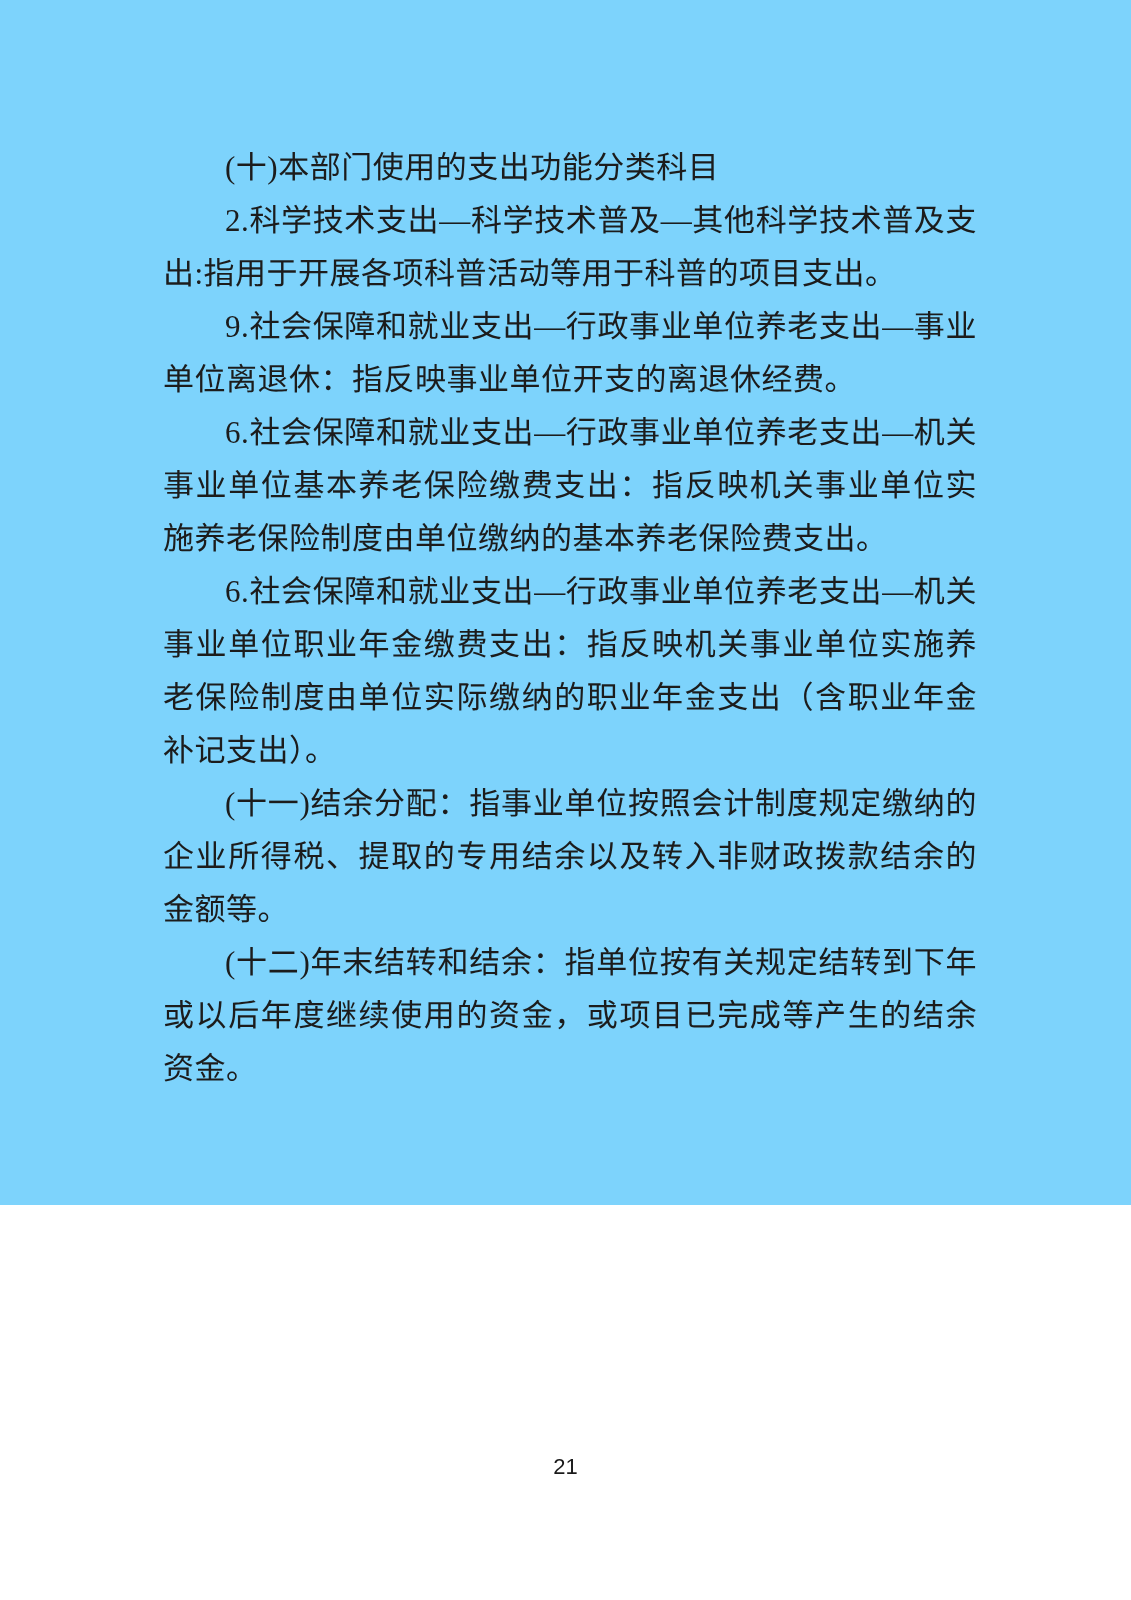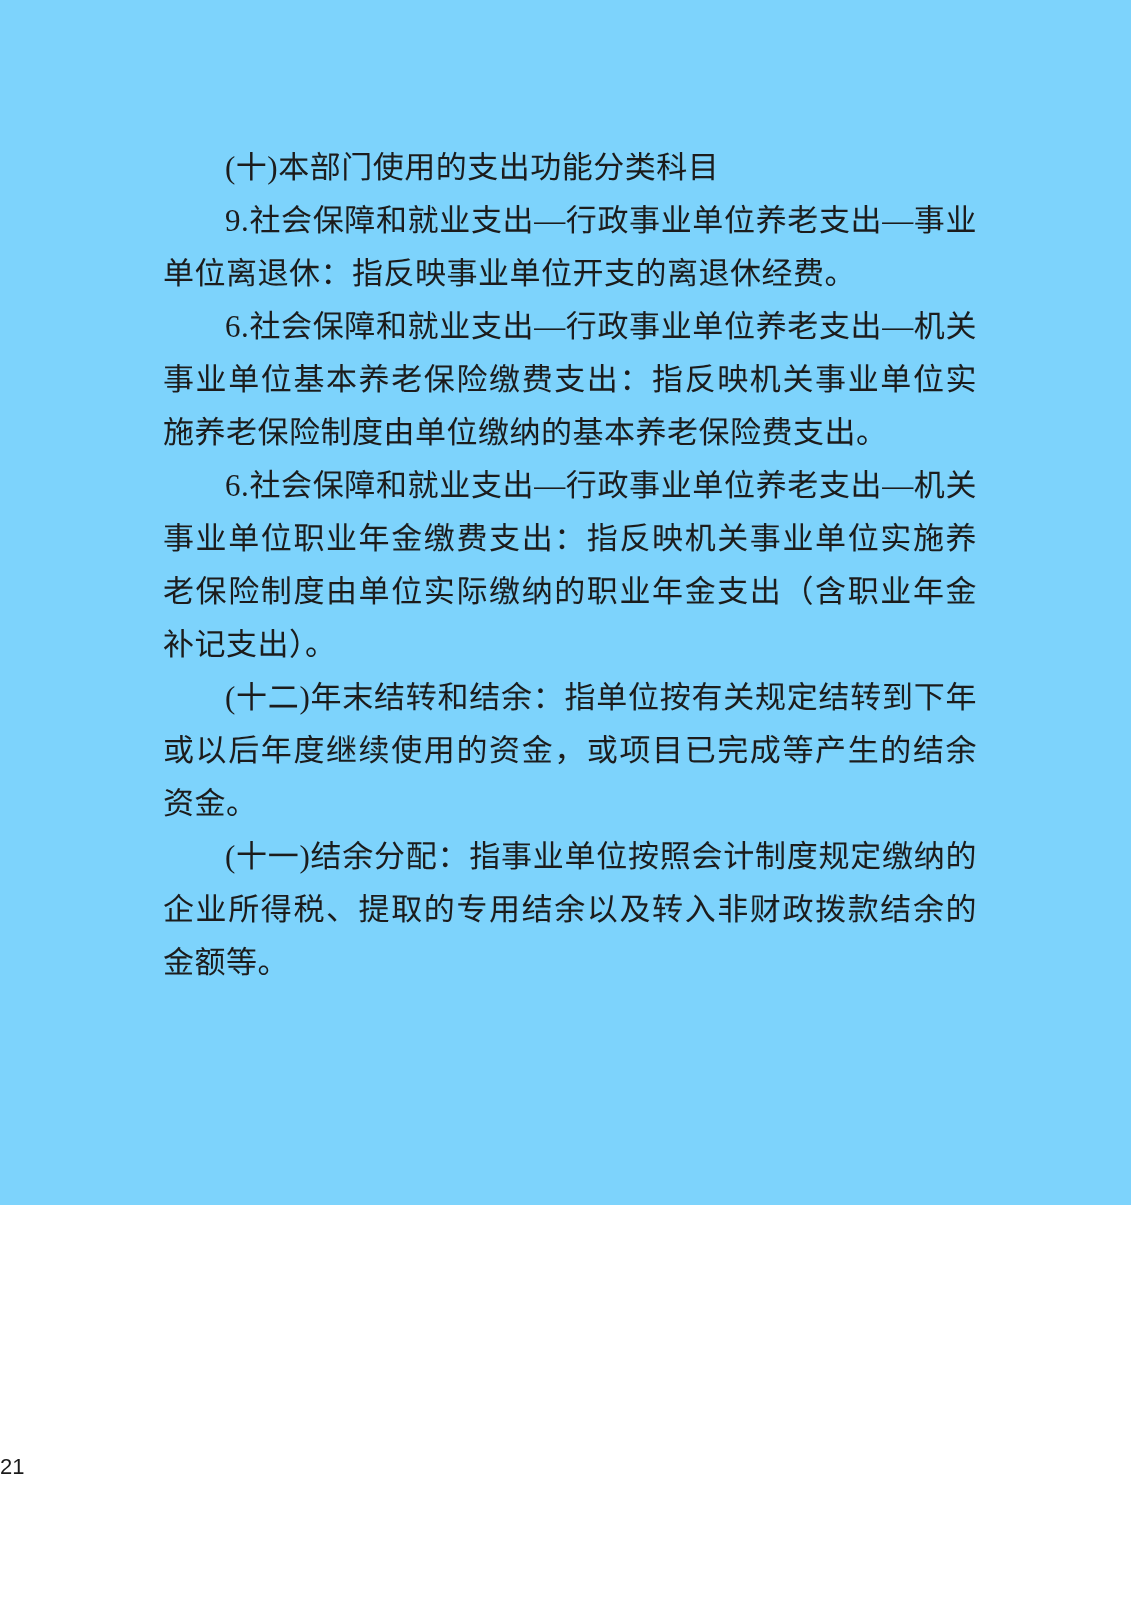--- a/index.html
+++ b/index.html
@@ -38,33 +38,34 @@
   .doc-body p {
     margin: 0;
     padding: 0;
     text-indent: 2em;
   }
   .page-number {
     position: absolute;
     top: 1454px;
     left: 0;
     width: 1131px;
-    text-align: left;
+    text-align: center;
     font-family: "Liberation Sans", sans-serif;
     font-size: 22px;
     line-height: 26px;
     color: #1a1a1a;
   }
 </style>
 </head>
 <body>
 
 <div class="page">
   <div class="doc-body">
       <p>(十)本部门使用的支出功能分类科目</p>
+      <p>2.科学技术支出—科学技术普及—其他科学技术普及支出:指用于开展各项科普活动等用于科普的项目支出。</p>
       <p>9.社会保障和就业支出—行政事业单位养老支出—事业单位离退休：指反映事业单位开支的离退休经费。</p>
       <p>6.社会保障和就业支出—行政事业单位养老支出—机关事业单位基本养老保险缴费支出：指反映机关事业单位实施养老保险制度由单位缴纳的基本养老保险费支出。</p>
       <p>6.社会保障和就业支出—行政事业单位养老支出—机关事业单位职业年金缴费支出：指反映机关事业单位实施养老保险制度由单位实际缴纳的职业年金支出（含职业年金补记支出）。</p>
+      <p>(十一)结余分配：指事业单位按照会计制度规定缴纳的企业所得税、提取的专用结余以及转入非财政拨款结余的金额等。</p>
       <p>(十二)年末结转和结余：指单位按有关规定结转到下年或以后年度继续使用的资金，或项目已完成等产生的结余资金。</p>
-      <p>(十一)结余分配：指事业单位按照会计制度规定缴纳的企业所得税、提取的专用结余以及转入非财政拨款结余的金额等。</p>
     </div>
   <div class="page-number">21</div>
 </div>
 
 </body></html>

